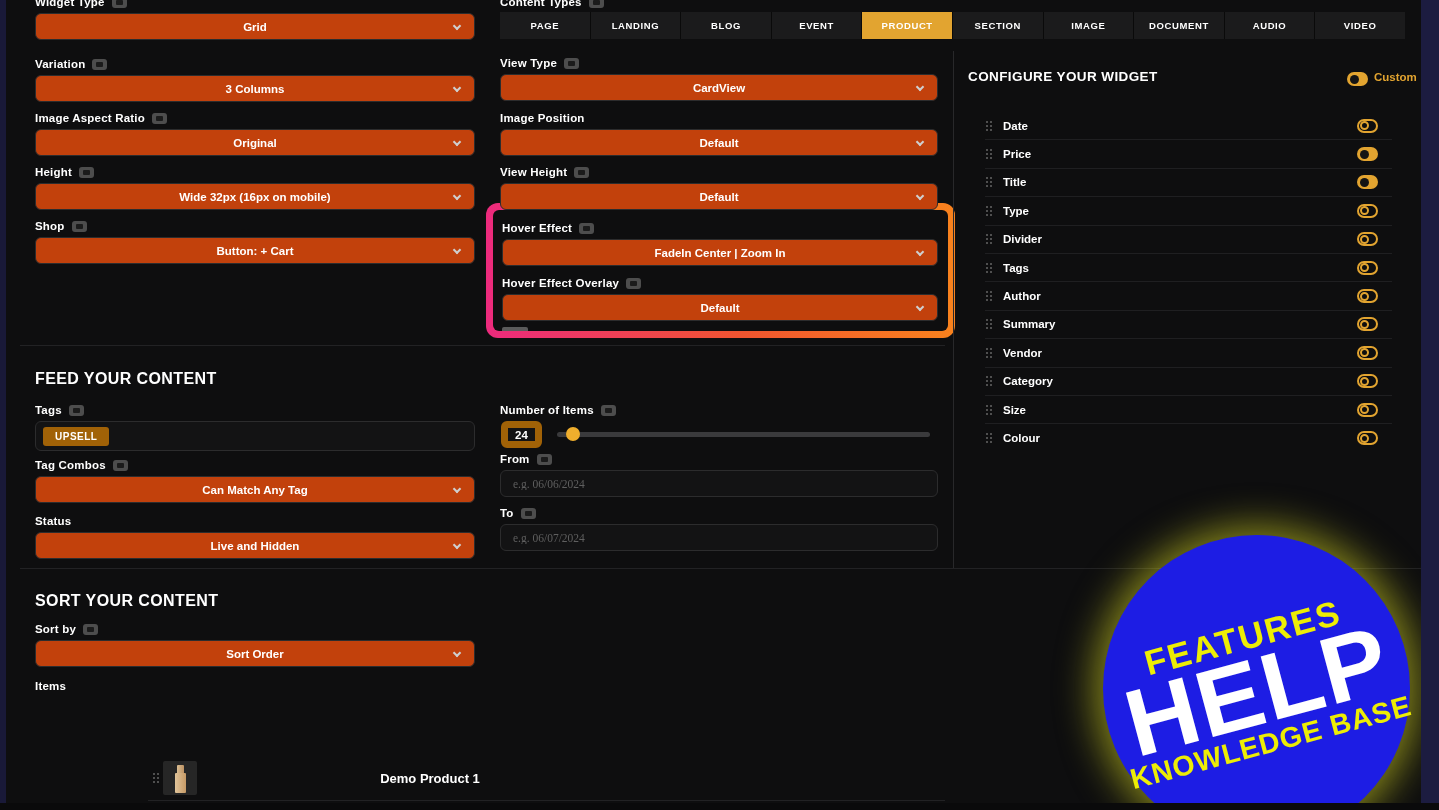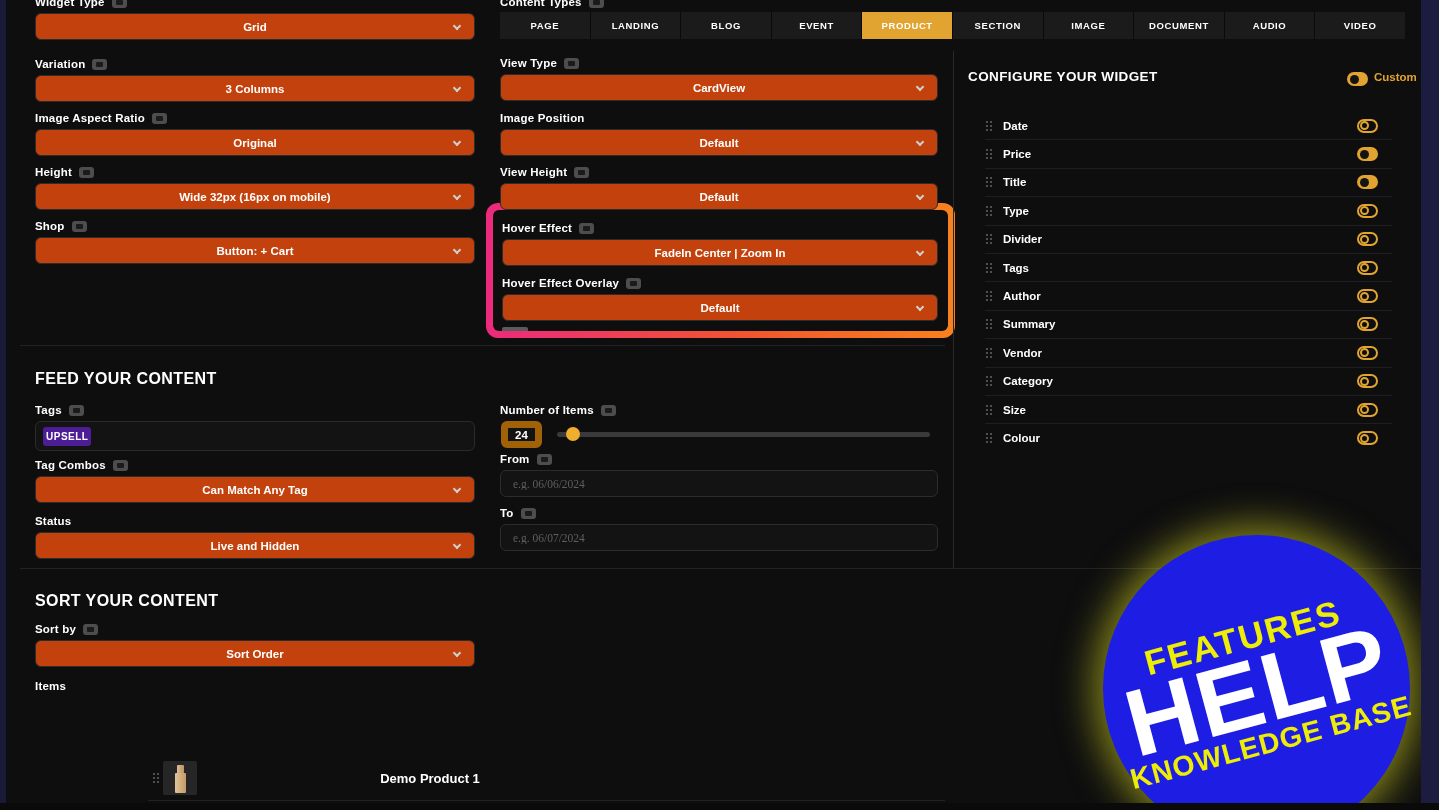--- a/index.html
+++ b/index.html
@@ -62,22 +62,22 @@
   .toggle.off { border:2px solid #e2a430; }
   .toggle.off::before { content:''; position:absolute; left:0.5px; top:0.5px; width:5px; height:5px;
                         border:2px solid #e2a430; border-radius:50%; }
   .toggle.on { background:#e2a430; }
   .toggle.on::before { content:''; position:absolute; left:3px; top:2.5px; width:9px; height:9px;
                        background:#141414; border-radius:50%; }
 
   
   #tagBox { position:absolute; left:0; top:18px; width:100%; height:30px; background:#131314;
             border:1px solid #2c2c2d; border-radius:6px; display:flex; align-items:center; padding:0 7px; }
-  .chip { background:#4c1d95; color:#fff; font-size:10px; font-weight:bold; letter-spacing:.5px;
-          padding:4px 3px; border-radius:3px; }
+  .chip { background:#a16207; color:#fff; font-size:10px; font-weight:bold; letter-spacing:.5px;
+          padding:4px 12px; border-radius:3px; }
 
   
   #numBox { position:absolute; left:501px; top:421px; width:41px; height:27px; border:7px solid #a16207;
             border-radius:6px; background:#131314; color:#fff; font-size:11.5px; font-weight:bold;
             display:flex; align-items:center; justify-content:center; }
   #sliderTrack { position:absolute; left:557px; top:432px; width:373px; height:5px; background:#3a3a3c; border-radius:3px; }
   #sliderKnob { position:absolute; left:9px; top:-5px; width:14px; height:14px; background:#efae2d; border-radius:50%; }
 
   
   #itemImg { position:absolute; left:163px; top:761px; width:34px; height:34px; background:#262626; border-radius:2px; }

